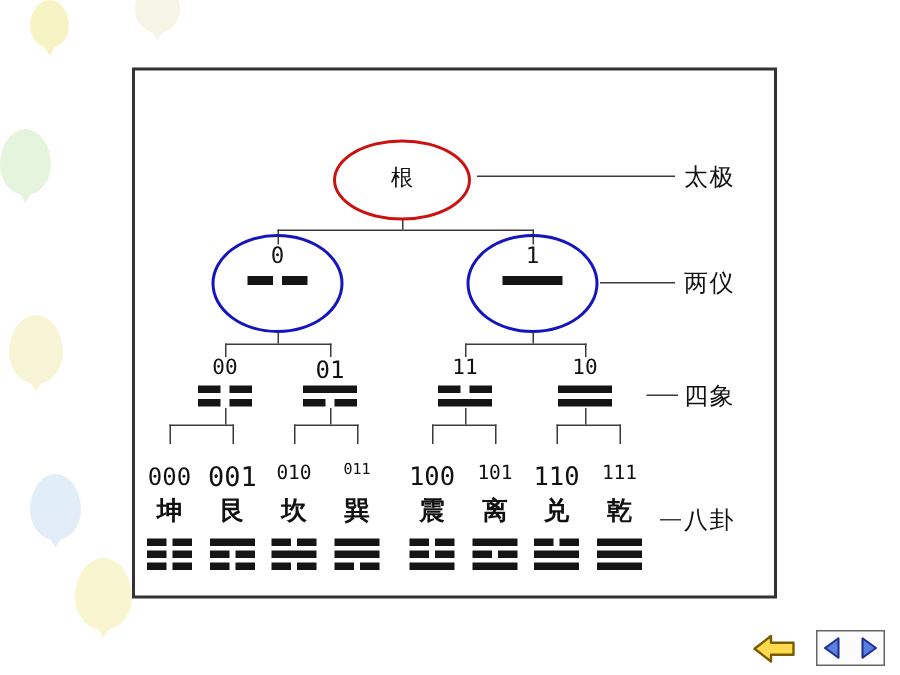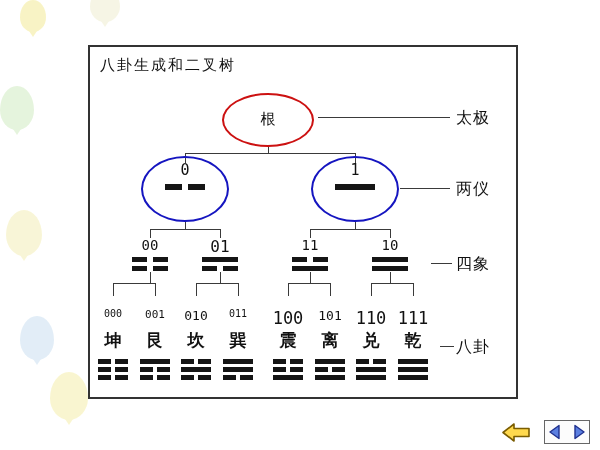--- a/index.html
+++ b/index.html
@@ -39,21 +39,20 @@
 <div class="stage">
 
   <div class="balloon" style="--c:#f3e98c;left:20px;top:0px;width:26px;height:32px"></div>
   <div class="balloon" style="--c:#eeeccc;left:90px;top:-12px;width:30px;height:34px"></div>
   <div class="balloon" style="--c:#cdeabd;left:0px;top:86px;width:34px;height:44px"></div>
   <div class="balloon" style="--c:#f3edb0;left:6px;top:210px;width:36px;height:46px"></div>
   <div class="balloon" style="--c:#c6ddf0;left:20px;top:316px;width:34px;height:44px"></div>
   <div class="balloon" style="--c:#f4eda2;left:50px;top:372px;width:38px;height:48px"></div>
 
   <div class="frame"></div>
-  <div class="title">八卦生成和二叉树</div>
 
   <div class="vline" style="left:268px;top:146px;width:1px;height:7px"></div>
   <div class="fork" style="left:185px;top:153px;width:171px;height:10px"></div>
 
   <div class="vline" style="left:185px;top:222px;width:1px;height:7px"></div>
   <div class="fork" style="left:150px;top:229px;width:71px;height:9px"></div>
   <div class="vline" style="left:355px;top:222px;width:1px;height:7px"></div>
   <div class="fork" style="left:310px;top:229px;width:81px;height:9px"></div>
 
   <div class="vline" style="left:150px;top:272px;width:1px;height:11px"></div>
@@ -114,28 +113,28 @@
         <span></span>
         <span></span>
       </div>
       <div class="yline"></div>
     </div>
   <div class="ysym digr" style="left:372px;top:257px;width:36px">
       <div class="yline"></div>
       <div class="yline"></div>
     </div>
 
-  <div class="node mono" style="left:92px;top:308px;width:42px;font-size:10px">000</div>
-  <div class="node mono" style="left:134px;top:308px;width:42px;font-size:11px">001</div>
+  <div class="node mono" style="left:92px;top:308px;width:42px;font-size:16px">000</div>
+  <div class="node mono" style="left:134px;top:308px;width:42px;font-size:18px">001</div>
   <div class="node mono" style="left:175px;top:308px;width:42px;font-size:13px">010</div>
   <div class="node mono" style="left:217px;top:308px;width:42px;font-size:10px">011</div>
   <div class="node mono" style="left:267px;top:308px;width:42px;font-size:17px">100</div>
   <div class="node mono" style="left:309px;top:308px;width:42px;font-size:13px">101</div>
   <div class="node mono" style="left:350px;top:308px;width:42px;font-size:17px">110</div>
-  <div class="node mono" style="left:392px;top:308px;width:42px;font-size:17px">111</div>
+  <div class="node mono" style="left:392px;top:308px;width:42px;font-size:13px">111</div>
 
   <div class="node trigname" style="left:98px;top:331px;width:30px;font-size:17px">坤</div>
   <div class="node trigname" style="left:140px;top:331px;width:30px;font-size:17px">艮</div>
   <div class="node trigname" style="left:181px;top:331px;width:30px;font-size:17px">坎</div>
   <div class="node trigname" style="left:223px;top:331px;width:30px;font-size:17px">巽</div>
   <div class="node trigname" style="left:273px;top:331px;width:30px;font-size:17px">震</div>
   <div class="node trigname" style="left:315px;top:331px;width:30px;font-size:17px">离</div>
   <div class="node trigname" style="left:356px;top:331px;width:30px;font-size:17px">兑</div>
   <div class="node trigname" style="left:398px;top:331px;width:30px;font-size:17px">乾</div>
 

